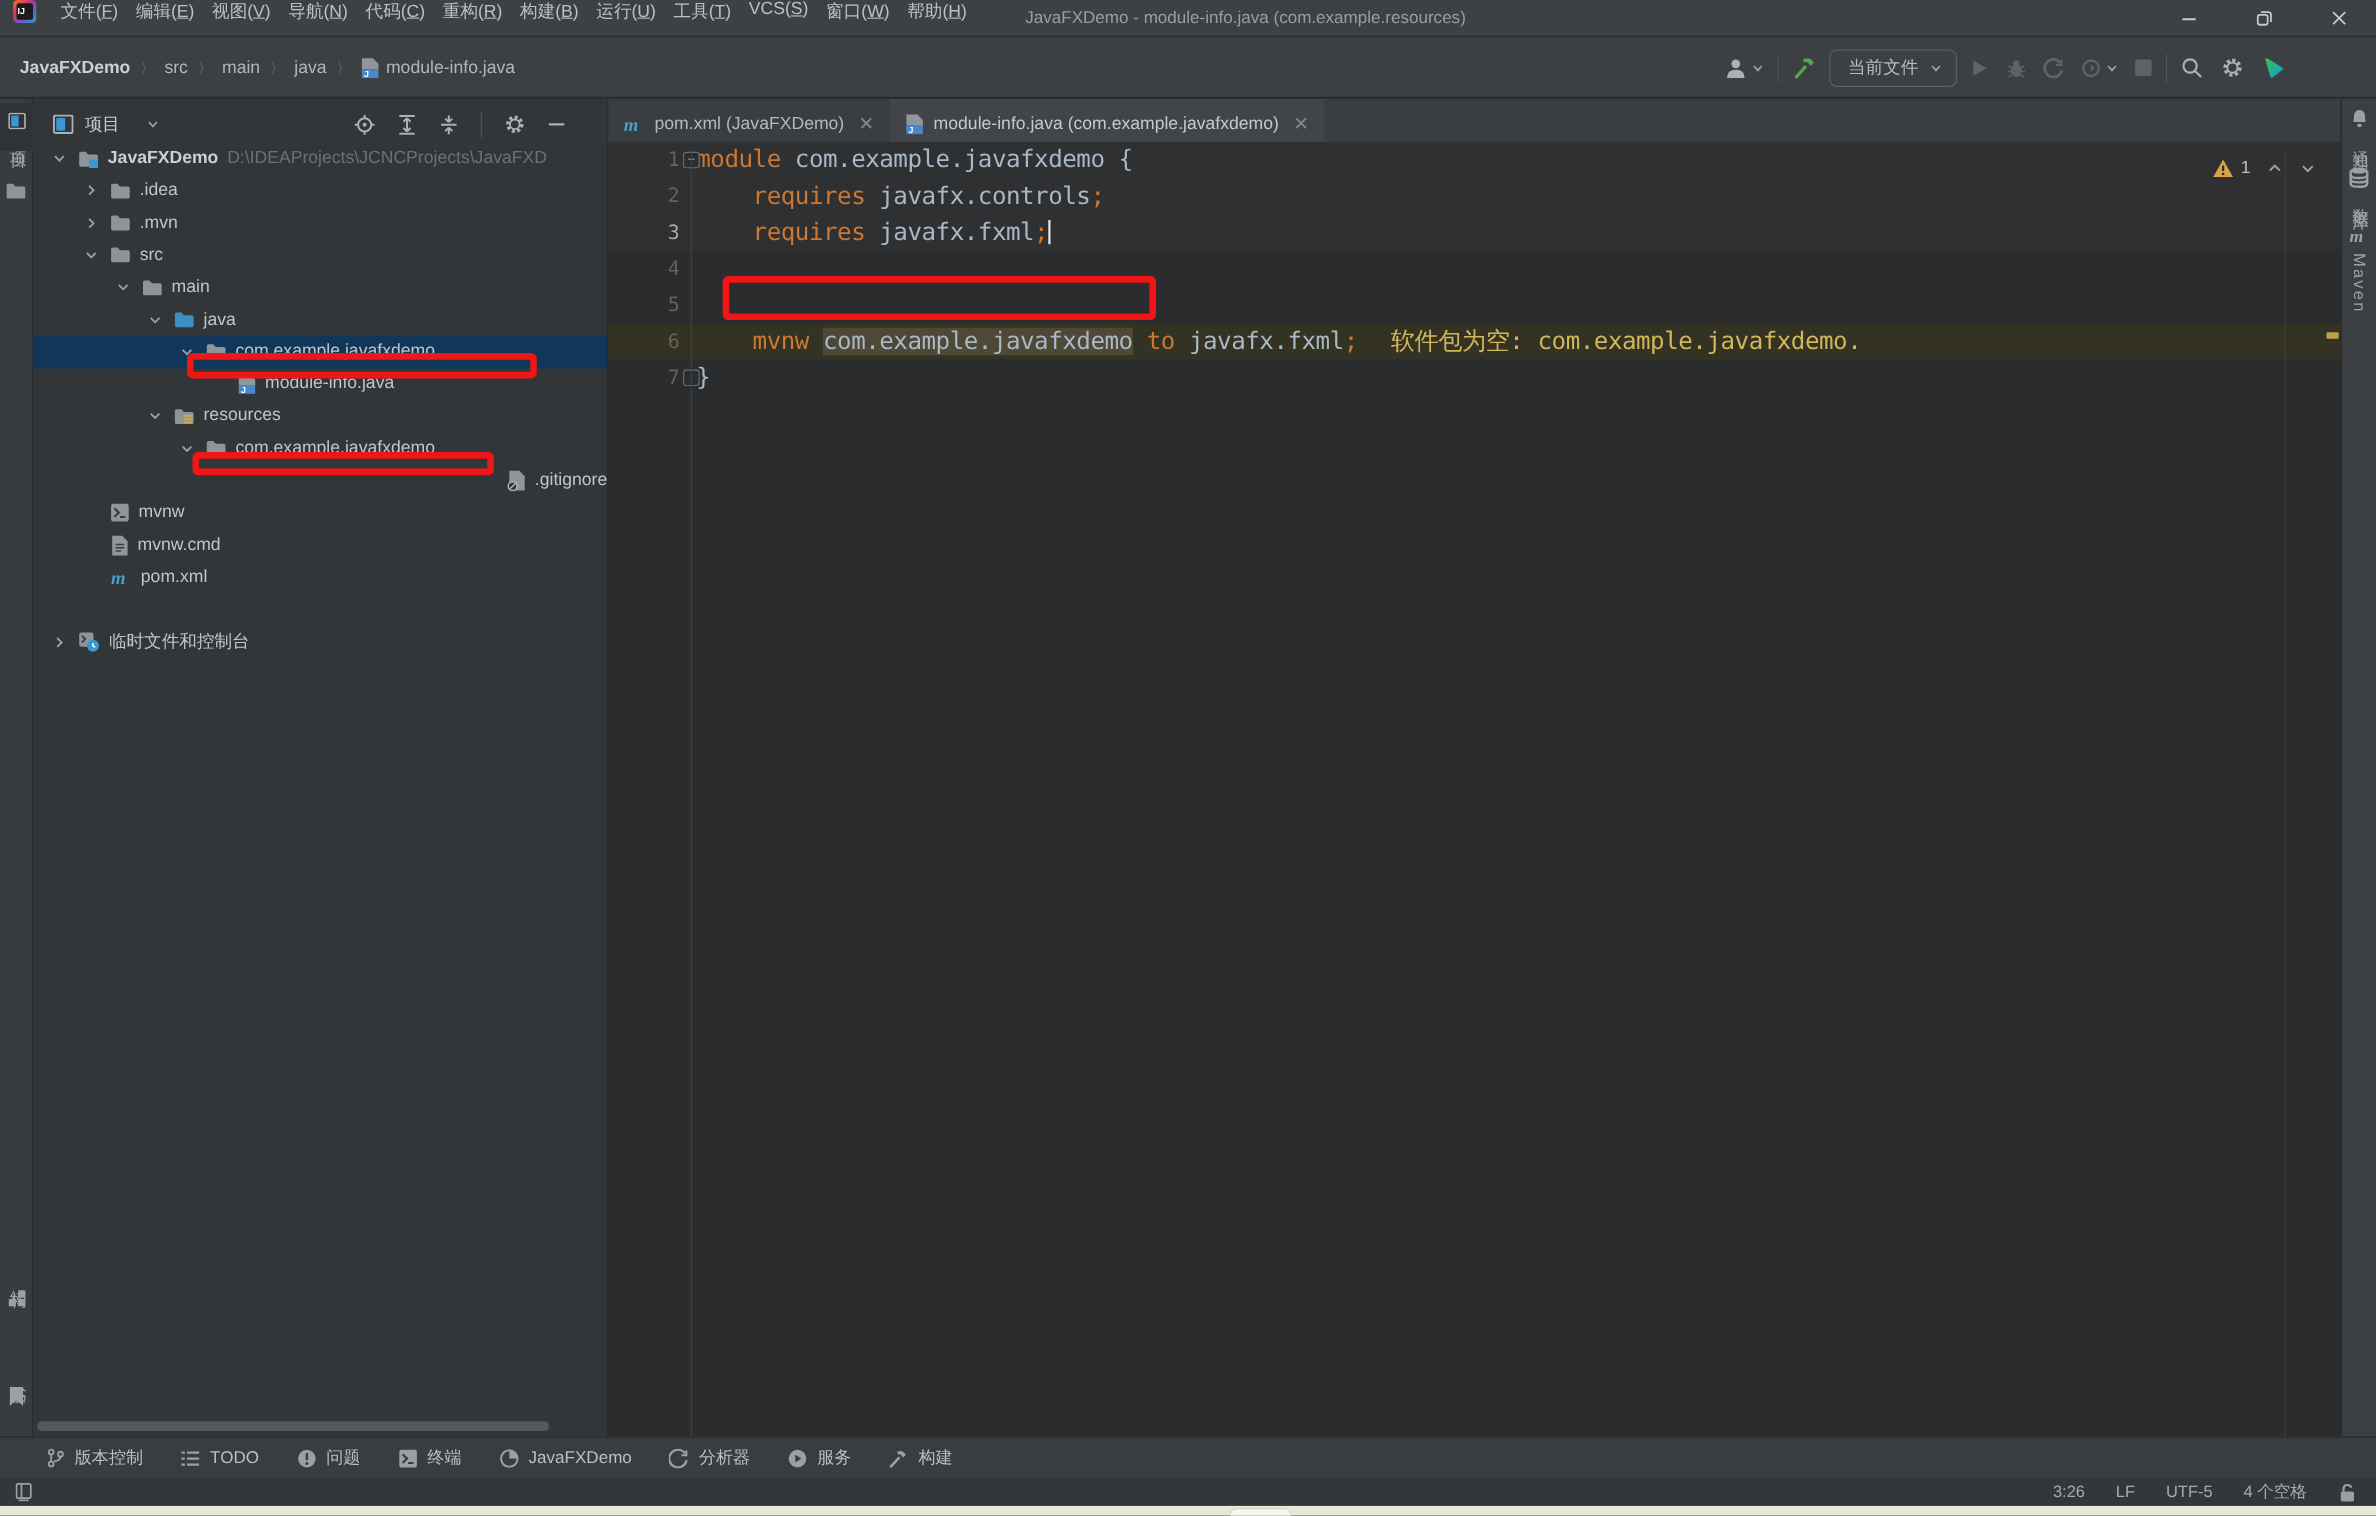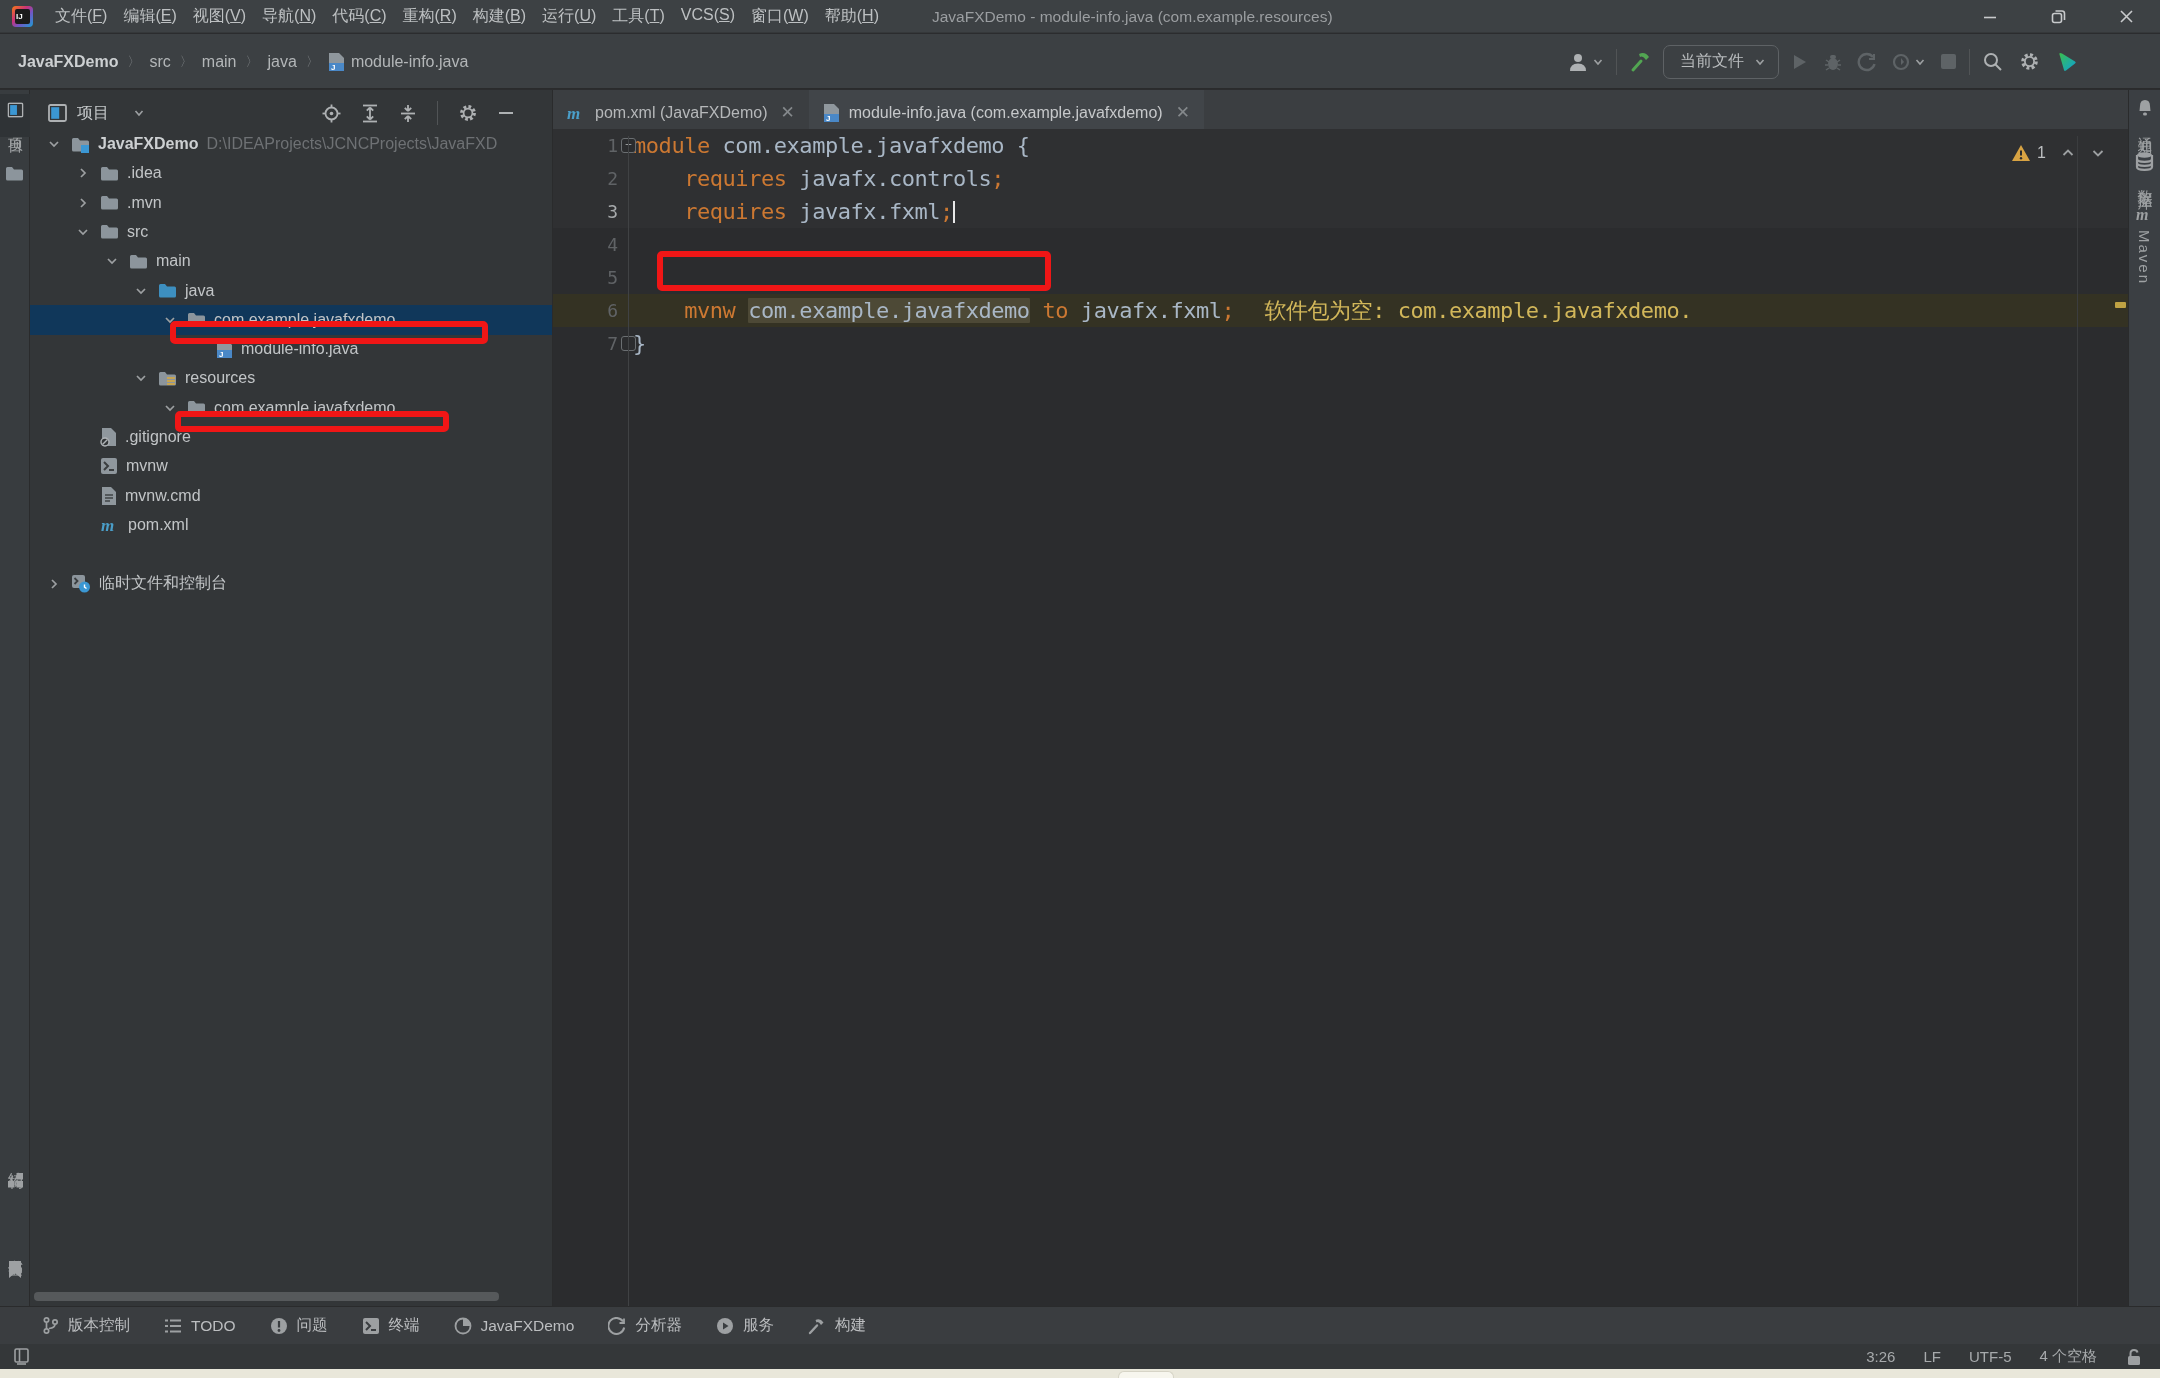--- a/index.html
+++ b/index.html
@@ -1,20 +1,20 @@
 <!DOCTYPE html>
 <html><head>
 <meta charset="utf-8">
 <style>
   *{margin:0;padding:0;box-sizing:border-box}
   html,body{width:2160px;height:1378px;overflow:hidden;background:#2B2C2E}
   #app{position:relative;width:2160px;height:1378px;font-family:"Liberation Sans",sans-serif;color:#BDC0C2;font-size:16px}
   .abs{position:absolute}
   
-  .titlebar{position:absolute;left:0;top:0;width:2160px;height:33px;background:#3D4144;border-bottom:1px solid #35383A;display:flex;align-items:center}
+  .titlebar{position:absolute;left:0;top:0;width:2160px;height:33px;background:#3D4144;border-bottom:1px solid #35383A;display:flex;align-items:flex-start}
   .logo{width:21px;height:21px;margin-left:12px;border-radius:4px;background:linear-gradient(135deg,#F97A12 0%,#C9327A 38%,#7256C4 62%,#1A9FD6 100%);position:relative}
   .logo::after{content:"IJ";position:absolute;left:3px;top:3px;right:3px;bottom:3px;background:#1b1b1b;color:#fff;font-size:8px;font-weight:bold;border-radius:2px;display:flex;align-items:center;justify-content:flex-start;padding-left:1px}
   .menubar{display:flex;gap:16px;margin-left:22px;font-size:16px;color:#BDC0C2}
   .menu-item{cursor:default;white-space:nowrap}
   .win-title{position:absolute;left:932px;top:0;height:33px;display:flex;align-items:center;color:#9B9EA1;font-size:15.5px}
   .win-controls{position:absolute;right:0;top:0;height:33px;display:flex}
   .win-btn{width:68px;height:33px;display:flex;align-items:center;justify-content:center}
   
   .navbar{position:absolute;left:0;top:34px;width:2160px;height:55px;background:#3C4043;border-bottom:1px solid #2A2B2C}
   .breadcrumbs{position:absolute;left:18px;top:0;height:55px;display:flex;align-items:center;gap:9px;font-size:16px;color:#B3B6B8}
@@ -498,21 +498,21 @@
               <path d="M4 6 L8 10 L12 6" stroke="#9DA0A2" stroke-width="1.7"></path>
             </svg>
           </span>
           <span style="margin:0 8px 0 9px;display:flex">
             <svg width="19" height="17" viewBox="0 0 19 17">
               <path d="M1 3.5 Q1 2 2.5 2 H7 l2 2.5 H16.5 Q18 4.5 18 6 V14 Q18 15.5 16.5 15.5 H2.5 Q1 15.5 1 14 Z" fill="#8C959C"></path>
             </svg>
           </span>
           <span style="">com.example.javafxdemo</span>
         </div>
-        <div class="tree-row" style="top: 286px;">
+        <div class="tree-row" style="top: 286px; justify-content: flex-end;">
           <span style="width:45px;flex:none"></span>
           <span style="width:16px;flex:none"></span>
           <span style="margin:0 8px 0 9px;display:flex">
             <svg width="17" height="20" viewBox="0 0 17 20">
               <path d="M2 1 H11 L16 6 V19 H2 Z" fill="#8F979D"></path>
               <circle cx="5" cy="15" r="4" fill="#333638" stroke="#B0B4B7" stroke-width="1.4"></circle>
               <line x1="2.5" y1="17.5" x2="7.5" y2="12.5" stroke="#B0B4B7" stroke-width="1.4"></line>
             </svg>
           </span>
           <span style="">.gitignore</span>

